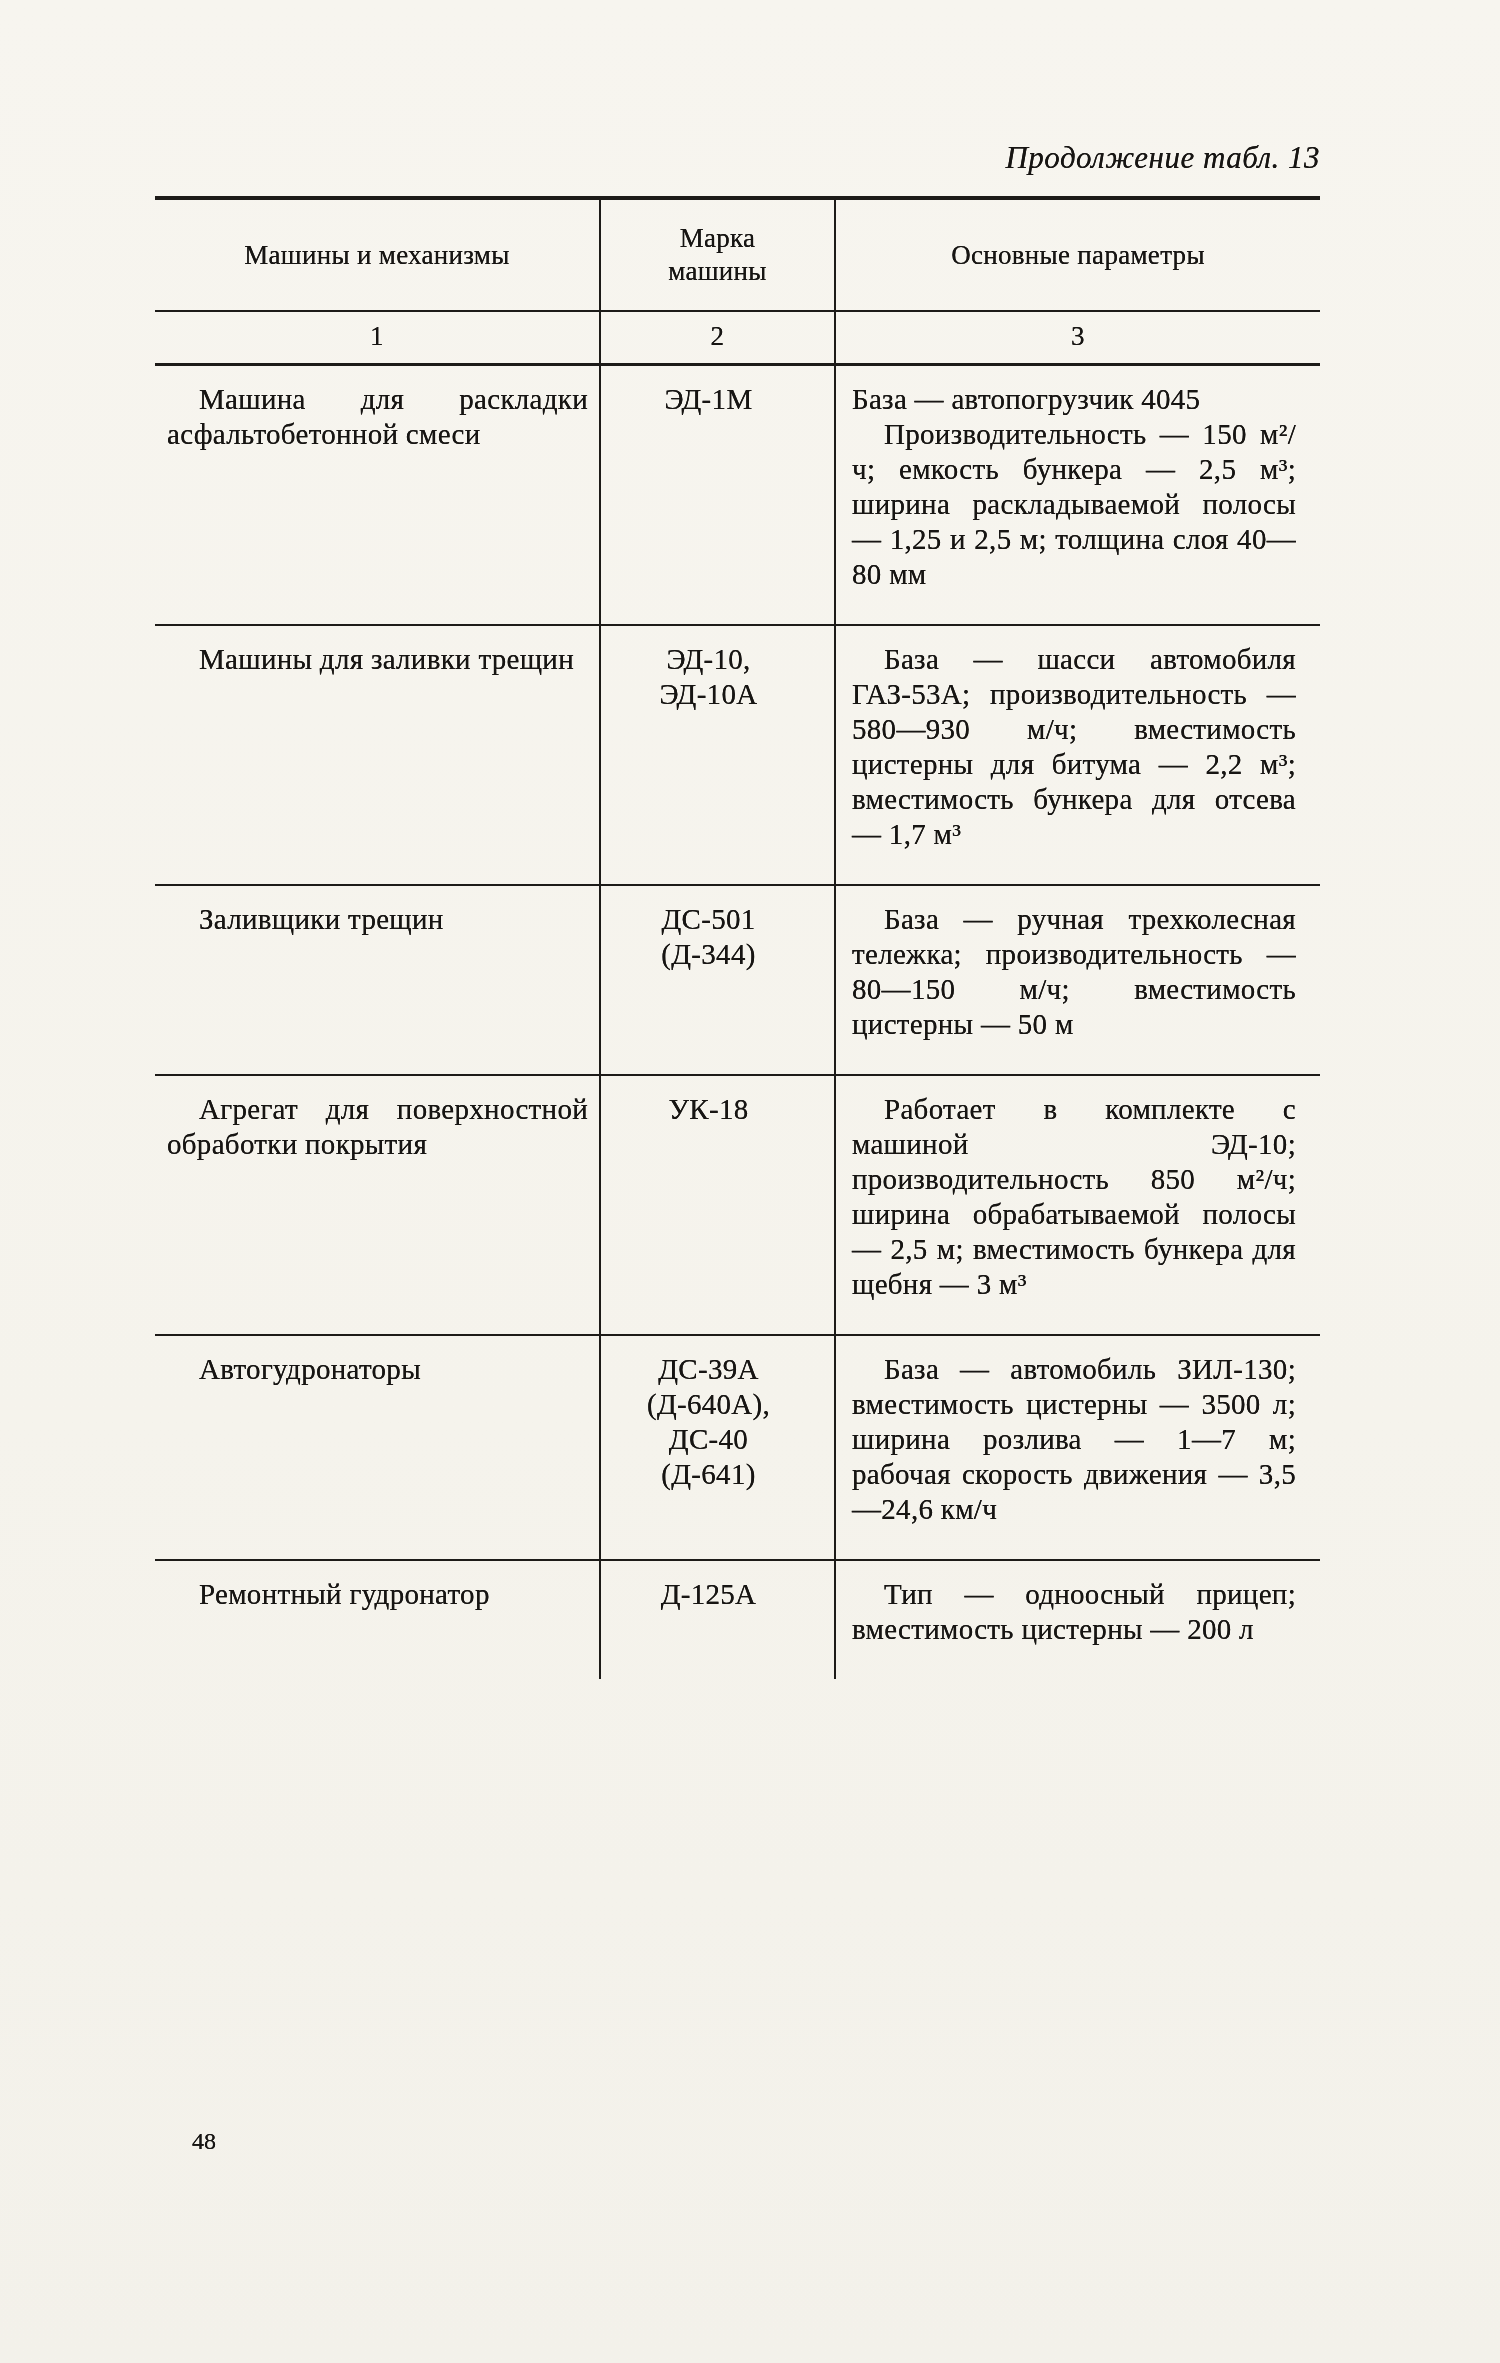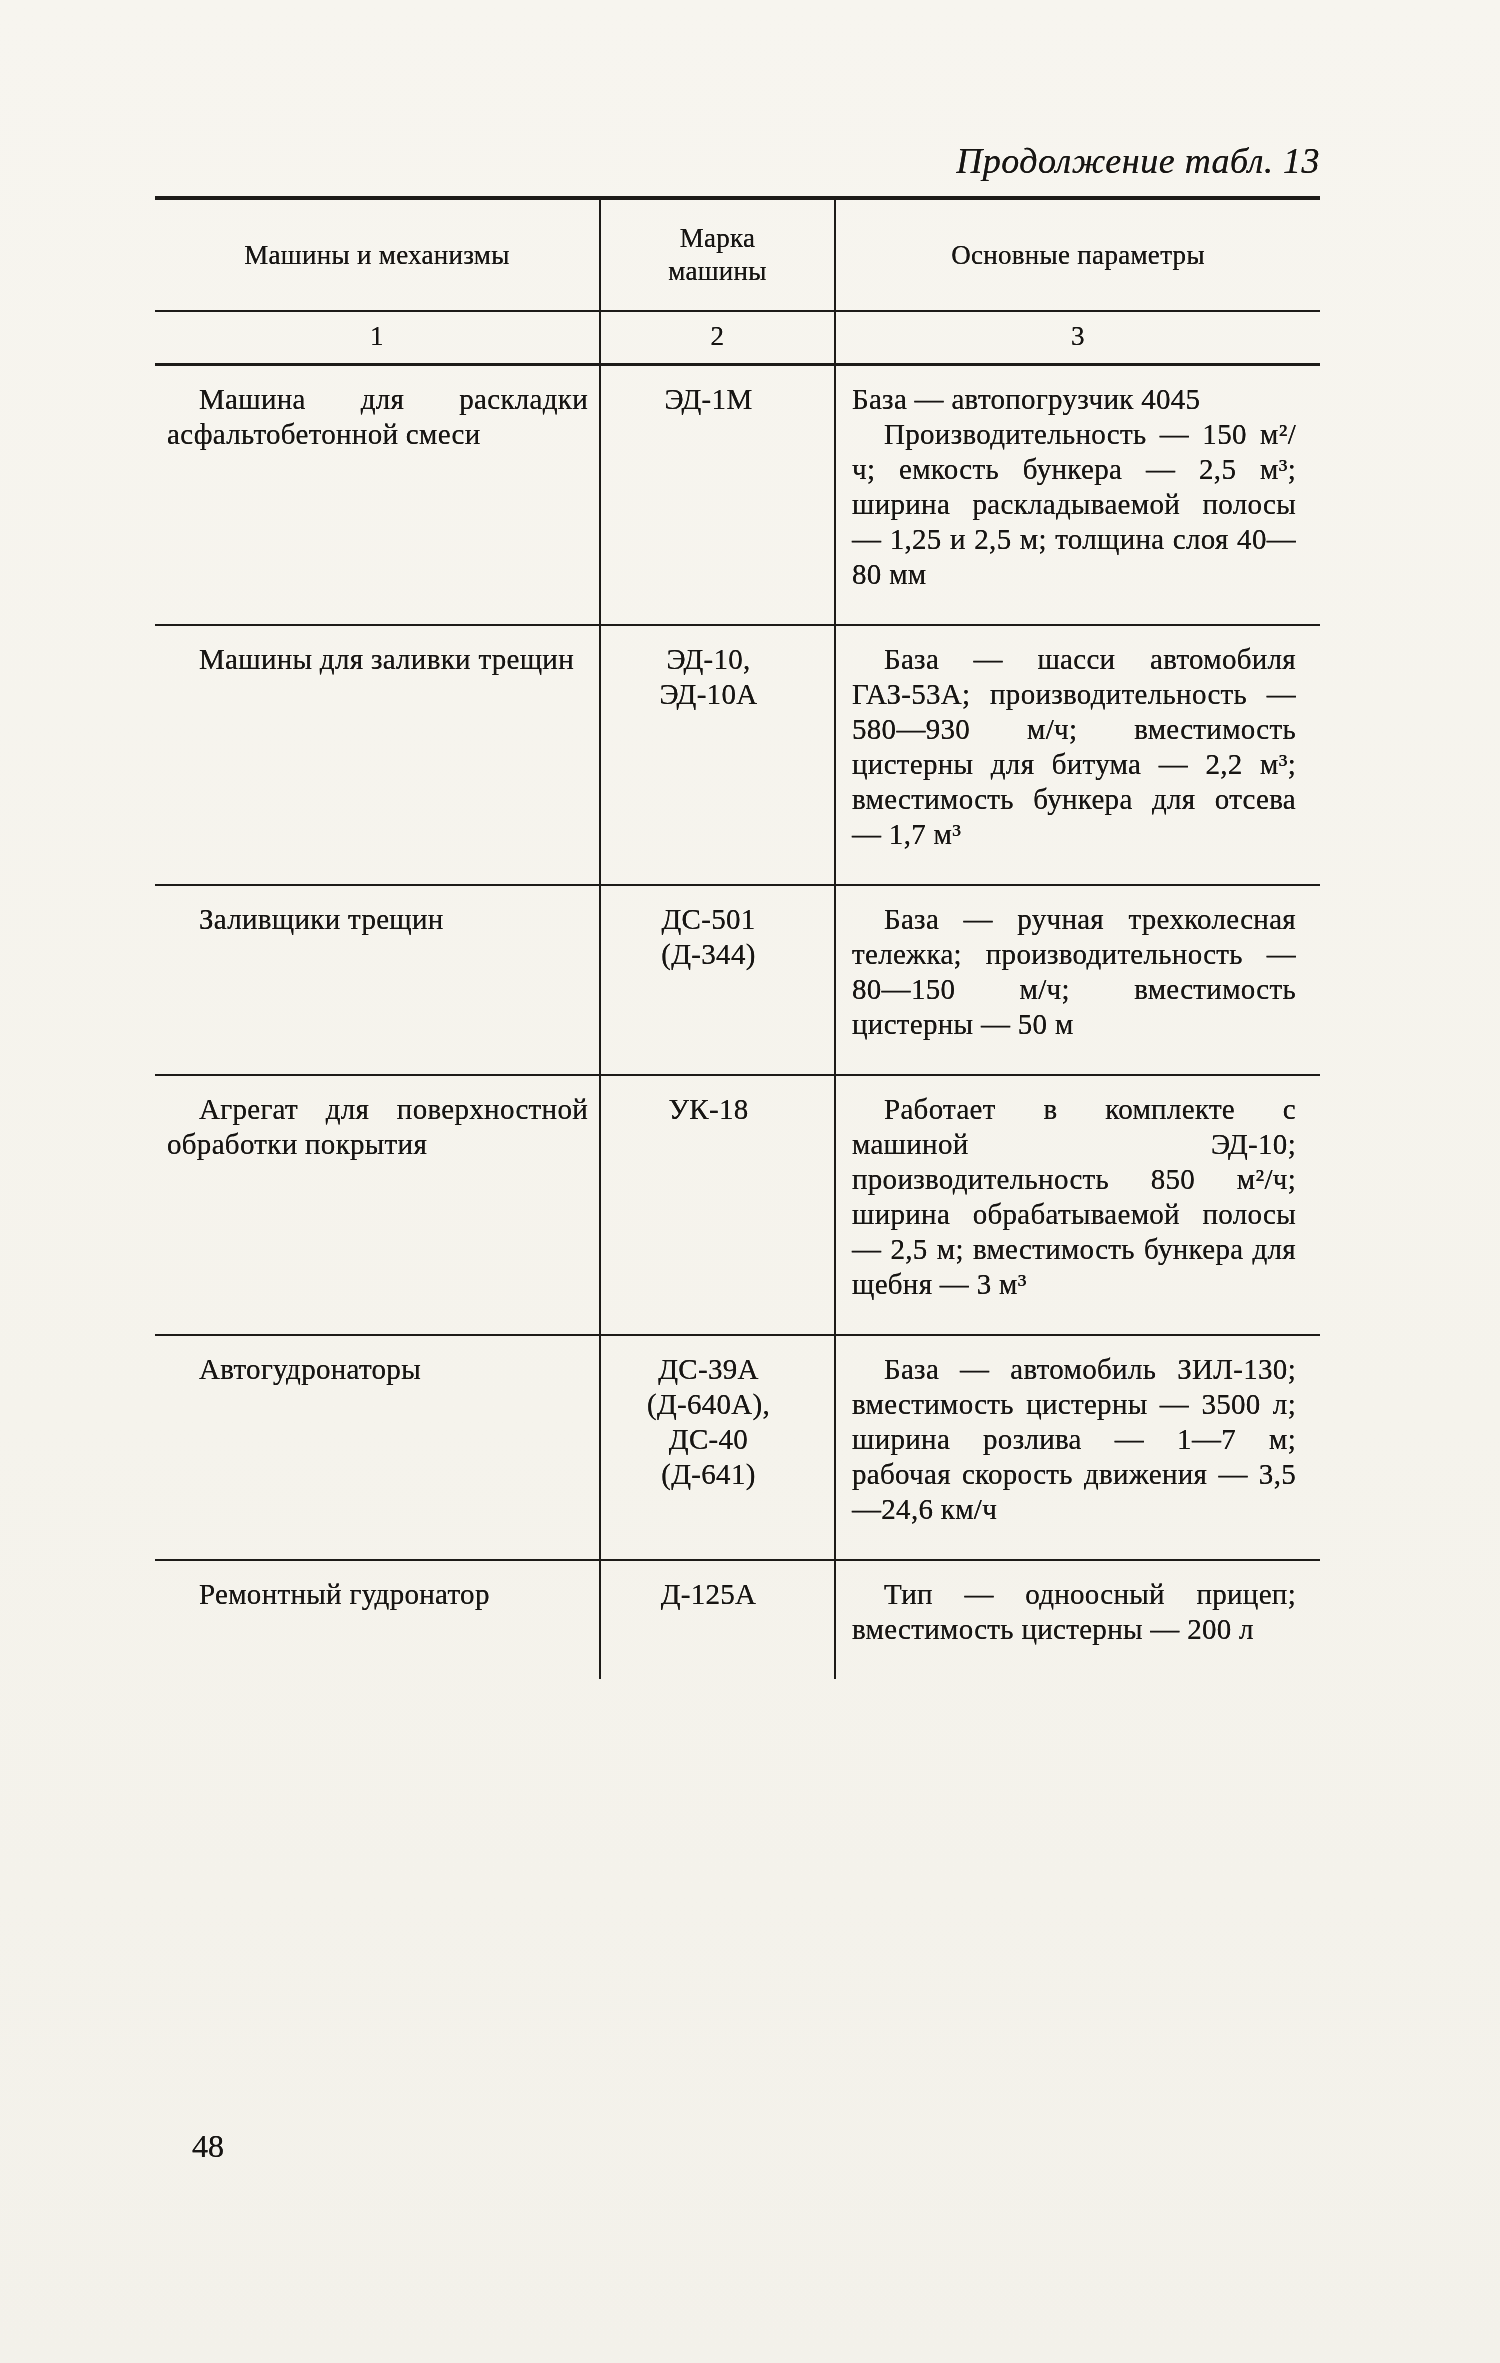--- a/index.html
+++ b/index.html
@@ -19,21 +19,21 @@
     inset: 0;
     background: linear-gradient(180deg, #f7f5ef 0%, #f5f3ec 60%, #f3f1ea 100%);
   }
   .caption {
     position: absolute;
     top: 140px;
     left: 155px;
     width: 1165px;
     text-align: right;
     font-style: italic;
-    font-size: 36px;
+    font-size: 31px;
     letter-spacing: 0.5px;
     text-shadow: 0 0 0.4px currentColor;
   }
   table.tbl {
     position: absolute;
     left: 155px;
     top: 196px;
     width: 1165px;
     border-collapse: collapse;
     border-top: 4px solid #1d1b18;
@@ -84,21 +84,21 @@
     padding-left: 16px;
     padding-right: 24px;
     text-align: justify;
   }
   td.c3 .para.ind { text-indent: 32px; }
 
   .page-number {
     position: absolute;
     left: 192px;
     top: 2128px;
-    font-size: 32px;
+    font-size: 24px;
     text-shadow: 0 0 0.4px currentColor;
     text-align: right;
   }
 </style>
 </head>
 <body>
 
 <div class="page">
 
   <div class="caption">Продолжение табл. 13</div>

